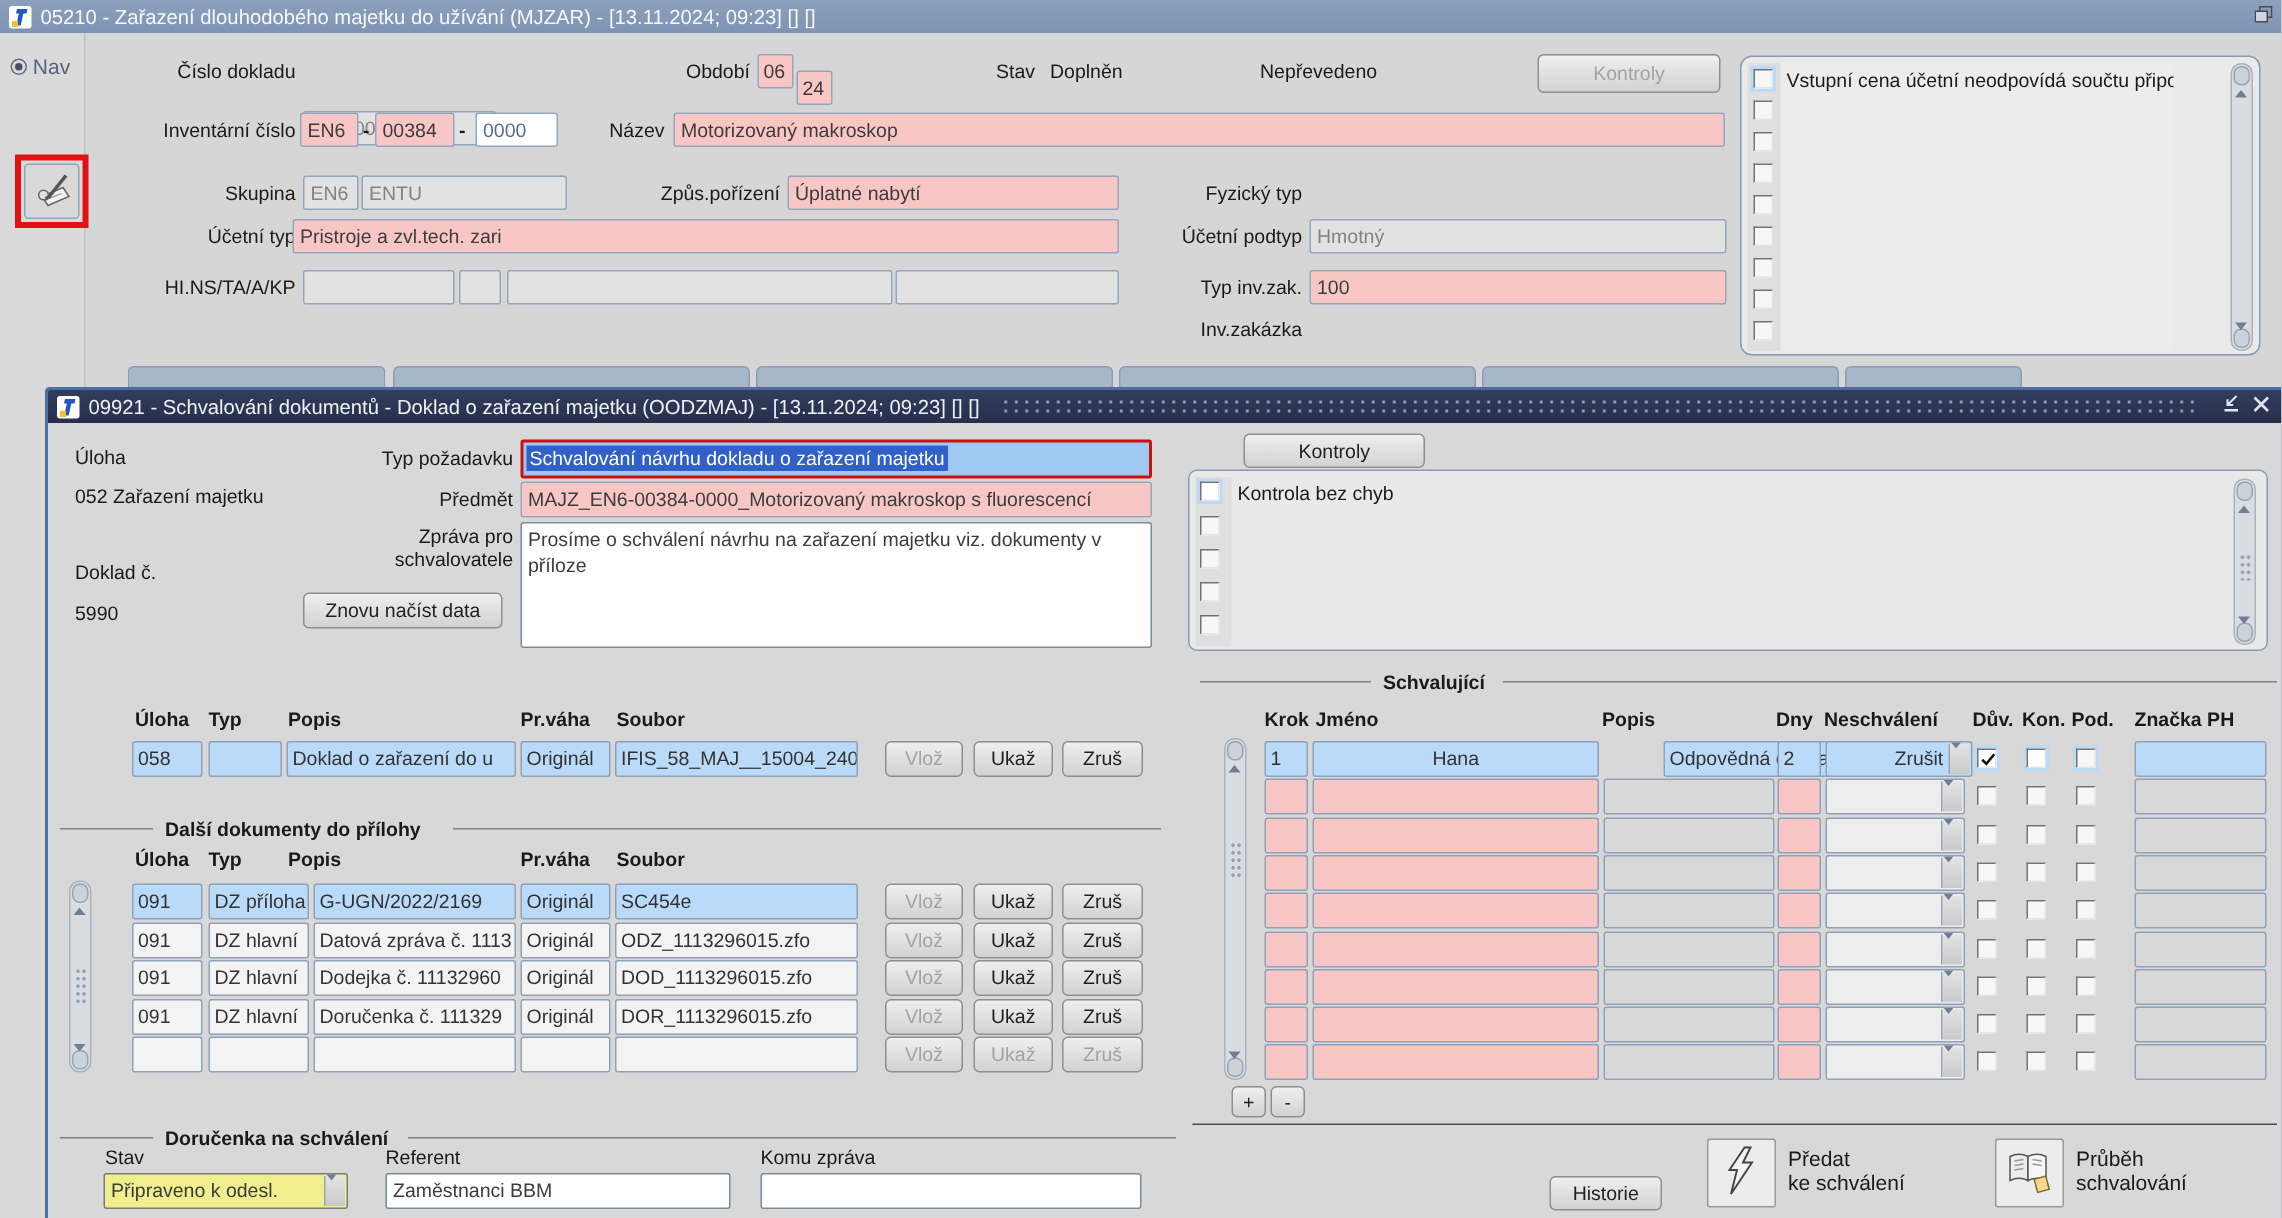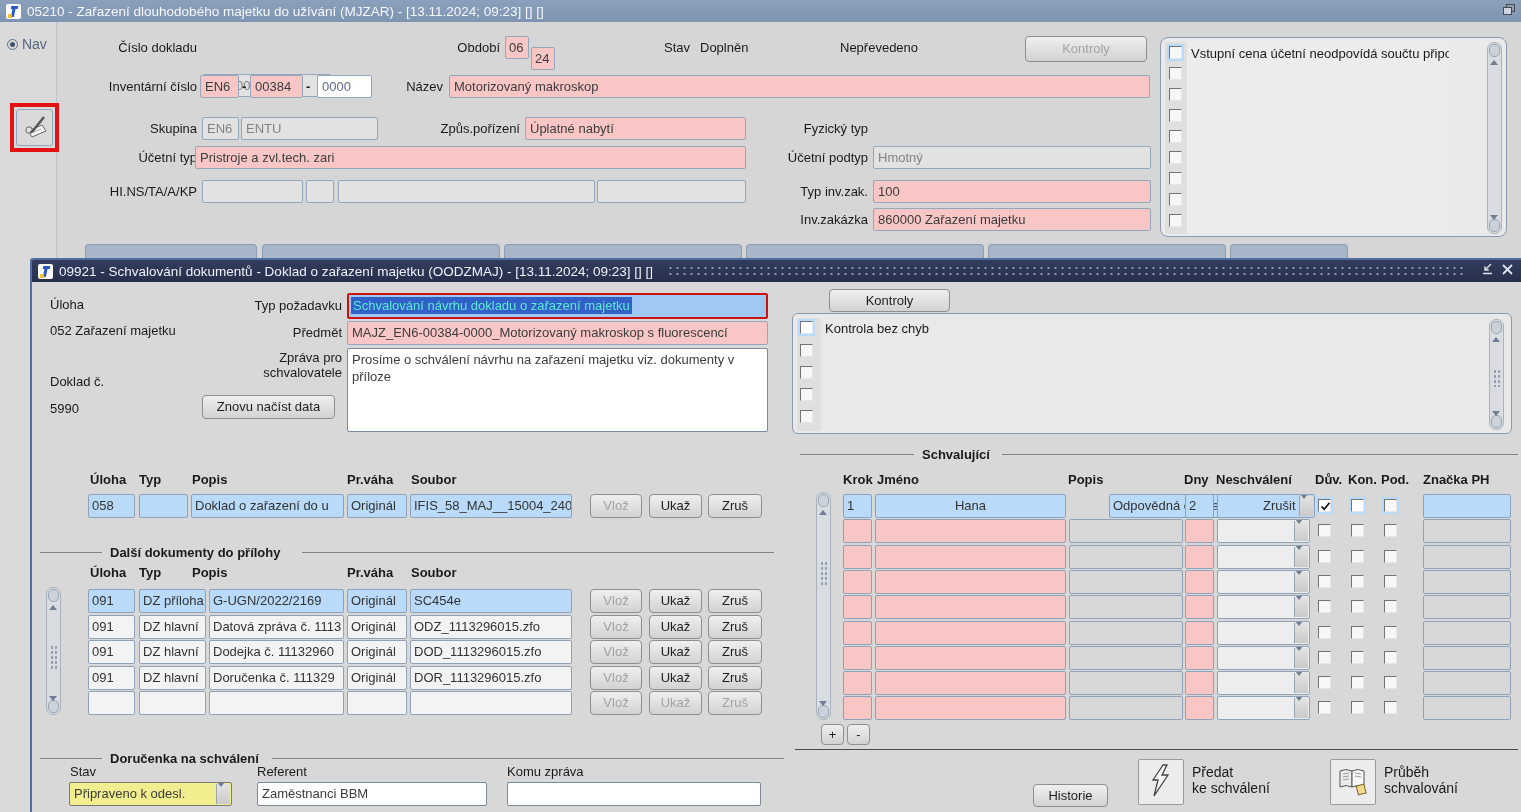--- a/index.html
+++ b/index.html
@@ -134,21 +134,20 @@
 
   <div class="lbl r" style="left:60px;top:184px;width:137px;">HI.NS/TA/A/KP</div>
   <div class="fld grayf" style="left:202px;top:180px;width:101px;"></div>
   <div class="fld grayf" style="left:306px;top:180px;width:28px;"></div>
   <div class="fld grayf" style="left:338px;top:180px;width:257px;"></div>
   <div class="fld grayf" style="left:597px;top:180px;width:149px;"></div>
   <div class="lbl r" style="left:780px;top:184px;width:88px;">Typ inv.zak.</div>
   <div class="fld pink" style="left:873px;top:180px;width:278px;">100</div>
 
   <div class="lbl r" style="left:780px;top:212px;width:88px;">Inv.zakázka</div>
-  <div class="fld pink" style="left:873px;top:208px;width:278px;">860000 Zařazení majetku</div>
 
   <div class="tab" style="left:85px;width:172px;"></div>
   <div class="tab" style="left:262px;width:238px;"></div>
   <div class="tab" style="left:504px;width:238px;"></div>
   <div class="tab" style="left:746px;width:238px;"></div>
   <div class="tab" style="left:988px;width:238px;"></div>
   <div class="tab" style="left:1230px;width:118px;"></div>
 
   <div class="win2">
     <div class="titlebar2">
@@ -173,21 +172,21 @@
     </div>
 
     <div class="lbl" style="left:18px;top:37px;">Úloha</div>
     <div class="txt" style="left:18px;top:63px;">052 Zařazení majetku</div>
     <div class="lbl" style="left:18px;top:114px;">Doklad č.</div>
     <div class="txt" style="left:18px;top:141px;">5990</div>
     <div class="btn" style="left:170px;top:135px;width:133px;">Znovu načíst data</div>
 
     <div class="lbl r" style="left:150px;top:38px;width:160px;">Typ požadavku</div>
     <div class="fld" style="left:315px;top:33px;width:421px;height:26px;border:2px solid #cc1111;background:#9fc8f2;line-height:22px;padding:0 2px;">
-      <span style="background:#3161c8;color:#5eead4;padding:1px 2px;">Schvalování návrhu dokladu o zařazení majetku</span>
+      <span style="background:#3161c8;color:#ffffff;padding:1px 2px;">Schvalování návrhu dokladu o zařazení majetku</span>
     </div>
     <div class="lbl r" style="left:150px;top:65px;width:160px;">Předmět</div>
     <div class="fld pink" style="left:315px;top:61px;width:421px;height:24px;line-height:22px;">MAJZ_EN6-00384-0000_Motorizovaný makroskop s fluorescencí</div>
     <div class="lbl r" style="left:150px;top:90px;width:160px;">
       <div>Zpráva pro</div>
       <div>schvalovatele</div>
     </div>
     <div class="fld" style="left:315px;top:88px;width:421px;height:84px;white-space:normal;line-height:17px;padding:2px 4px;border-color:#7a8a9a;">Prosíme o schválení návrhu na zařazení majetku viz. dokumenty v příloze</div>
 
     <div class="btn" style="left:797px;top:29px;width:121px;height:23px;line-height:21px;">Kontroly</div>

